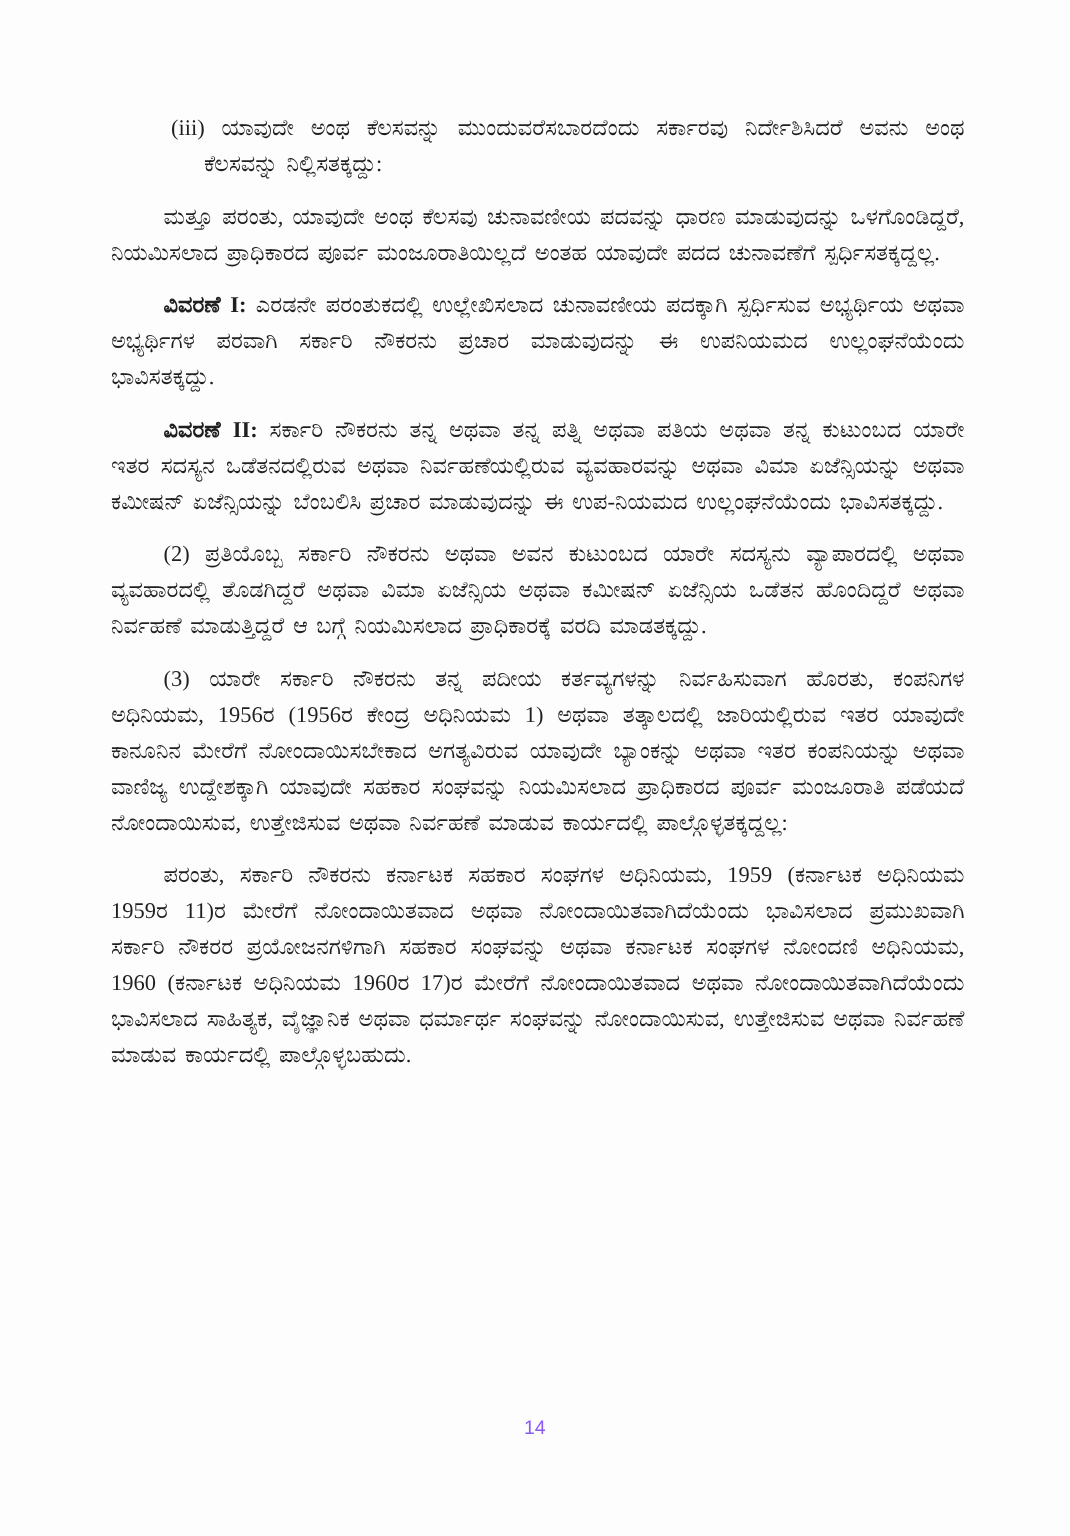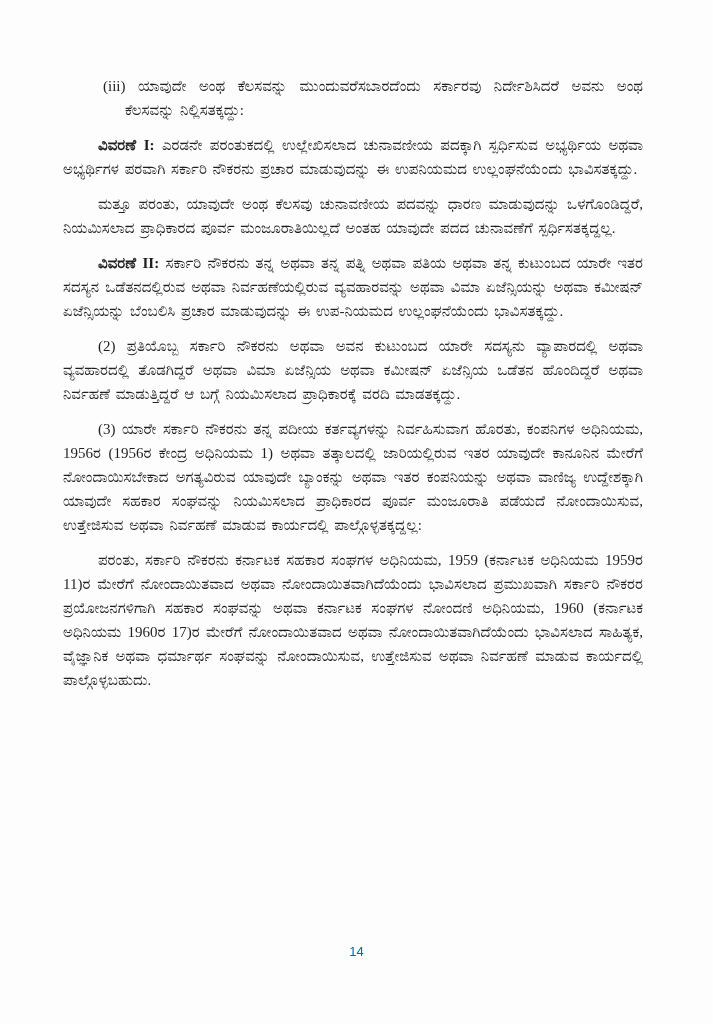--- a/index.html
+++ b/index.html
@@ -21,20 +21,21 @@
     left: 63px;
     width: 580px;
   }
   .para {
     font-size: 15px;
     line-height: 24px;
     text-align: justify;
     word-spacing: 2px;
     margin-bottom: 11px;
     color: #1f1f1f;
+    margin-left: 11px;
   }
   
   .item-iii {
     padding-left: 62px;
     text-indent: -22px;
   }
   .item-five {
     padding-left: 74px;
     text-indent: -20px;
   }
@@ -48,35 +49,35 @@
   .label {
     white-space: nowrap;
   }
   .page-number {
     position: absolute;
     top: 944px;
     left: 0;
     width: 713px;
     text-align: center;
     font-size: 13px;
-    color: #0369a1;
+    color: #8b5cf6;
     font-family: "Liberation Sans", "DejaVu Sans", sans-serif;
   }
 </style>
 </head>
 <body>
 
 <div class="page">
   <div class="content">
 
     <p class="para item-iii"><span class="label">(iii)</span> <span>ಯಾವುದೇ ಅಂಥ ಕೆಲಸವನ್ನು ಮುಂದುವರೆಸಬಾರದೆಂದು ಸರ್ಕಾರವು ನಿರ್ದೇಶಿಸಿದರೆ ಅವನು ಅಂಥ ಕೆಲಸವನ್ನು ನಿಲ್ಲಿಸತಕ್ಕದ್ದು:</span></p>
 
+    <p class="para indented"><span>ಮತ್ತೂ ಪರಂತು, ಯಾವುದೇ ಅಂಥ ಕೆಲಸವು ಚುನಾವಣೀಯ ಪದವನ್ನು ಧಾರಣ ಮಾಡುವುದನ್ನು ಒಳಗೊಂಡಿದ್ದರೆ, ನಿಯಮಿಸಲಾದ ಪ್ರಾಧಿಕಾರದ ಪೂರ್ವ ಮಂಜೂರಾತಿಯಿಲ್ಲದೆ ಅಂತಹ ಯಾವುದೇ ಪದದ ಚುನಾವಣೆಗೆ ಸ್ಪರ್ಧಿಸತಕ್ಕದ್ದಲ್ಲ.</span></p>
+
     <p class="para indented"><span class="label bold-label">ವಿವರಣೆ I:</span> <span>ಎರಡನೇ ಪರಂತುಕದಲ್ಲಿ ಉಲ್ಲೇಖಿಸಲಾದ ಚುನಾವಣೀಯ ಪದಕ್ಕಾಗಿ ಸ್ಪರ್ಧಿಸುವ ಅಭ್ಯರ್ಥಿಯ ಅಥವಾ ಅಭ್ಯರ್ಥಿಗಳ ಪರವಾಗಿ ಸರ್ಕಾರಿ ನೌಕರನು ಪ್ರಚಾರ ಮಾಡುವುದನ್ನು ಈ ಉಪನಿಯಮದ ಉಲ್ಲಂಘನೆಯೆಂದು ಭಾವಿಸತಕ್ಕದ್ದು.</span></p>
-
-    <p class="para indented"><span>ಮತ್ತೂ ಪರಂತು, ಯಾವುದೇ ಅಂಥ ಕೆಲಸವು ಚುನಾವಣೀಯ ಪದವನ್ನು ಧಾರಣ ಮಾಡುವುದನ್ನು ಒಳಗೊಂಡಿದ್ದರೆ, ನಿಯಮಿಸಲಾದ ಪ್ರಾಧಿಕಾರದ ಪೂರ್ವ ಮಂಜೂರಾತಿಯಿಲ್ಲದೆ ಅಂತಹ ಯಾವುದೇ ಪದದ ಚುನಾವಣೆಗೆ ಸ್ಪರ್ಧಿಸತಕ್ಕದ್ದಲ್ಲ.</span></p>
 
     <p class="para indented"><span class="label bold-label">ವಿವರಣೆ II:</span> <span>ಸರ್ಕಾರಿ ನೌಕರನು ತನ್ನ ಅಥವಾ ತನ್ನ ಪತ್ನಿ ಅಥವಾ ಪತಿಯ ಅಥವಾ ತನ್ನ ಕುಟುಂಬದ ಯಾರೇ ಇತರ ಸದಸ್ಯನ ಒಡೆತನದಲ್ಲಿರುವ ಅಥವಾ ನಿರ್ವಹಣೆಯಲ್ಲಿರುವ ವ್ಯವಹಾರವನ್ನು ಅಥವಾ ವಿಮಾ ಏಜೆನ್ಸಿಯನ್ನು ಅಥವಾ ಕಮೀಷನ್ ಏಜೆನ್ಸಿಯನ್ನು ಬೆಂಬಲಿಸಿ ಪ್ರಚಾರ ಮಾಡುವುದನ್ನು ಈ ಉಪ-ನಿಯಮದ ಉಲ್ಲಂಘನೆಯೆಂದು ಭಾವಿಸತಕ್ಕದ್ದು.</span></p>
 
     <p class="para indented"><span class="label">(2)</span> <span>ಪ್ರತಿಯೊಬ್ಬ ಸರ್ಕಾರಿ ನೌಕರನು ಅಥವಾ ಅವನ ಕುಟುಂಬದ ಯಾರೇ ಸದಸ್ಯನು ವ್ಯಾಪಾರದಲ್ಲಿ ಅಥವಾ ವ್ಯವಹಾರದಲ್ಲಿ ತೊಡಗಿದ್ದರೆ ಅಥವಾ ವಿಮಾ ಏಜೆನ್ಸಿಯ ಅಥವಾ ಕಮೀಷನ್ ಏಜೆನ್ಸಿಯ ಒಡೆತನ ಹೊಂದಿದ್ದರೆ ಅಥವಾ ನಿರ್ವಹಣೆ ಮಾಡುತ್ತಿದ್ದರೆ ಆ ಬಗ್ಗೆ ನಿಯಮಿಸಲಾದ ಪ್ರಾಧಿಕಾರಕ್ಕೆ ವರದಿ ಮಾಡತಕ್ಕದ್ದು.</span></p>
 
     <p class="para indented"><span class="label">(3)</span> <span>ಯಾರೇ ಸರ್ಕಾರಿ ನೌಕರನು ತನ್ನ ಪದೀಯ ಕರ್ತವ್ಯಗಳನ್ನು ನಿರ್ವಹಿಸುವಾಗ ಹೊರತು, ಕಂಪನಿಗಳ ಅಧಿನಿಯಮ, 1956ರ (1956ರ ಕೇಂದ್ರ ಅಧಿನಿಯಮ 1) ಅಥವಾ ತತ್ಕಾಲದಲ್ಲಿ ಜಾರಿಯಲ್ಲಿರುವ ಇತರ ಯಾವುದೇ ಕಾನೂನಿನ ಮೇರೆಗೆ ನೋಂದಾಯಿಸಬೇಕಾದ ಅಗತ್ಯವಿರುವ ಯಾವುದೇ ಬ್ಯಾಂಕನ್ನು ಅಥವಾ ಇತರ ಕಂಪನಿಯನ್ನು ಅಥವಾ ವಾಣಿಜ್ಯ ಉದ್ದೇಶಕ್ಕಾಗಿ ಯಾವುದೇ ಸಹಕಾರ ಸಂಘವನ್ನು ನಿಯಮಿಸಲಾದ ಪ್ರಾಧಿಕಾರದ ಪೂರ್ವ ಮಂಜೂರಾತಿ ಪಡೆಯದೆ ನೋಂದಾಯಿಸುವ, ಉತ್ತೇಜಿಸುವ ಅಥವಾ ನಿರ್ವಹಣೆ ಮಾಡುವ ಕಾರ್ಯದಲ್ಲಿ ಪಾಲ್ಗೊಳ್ಳತಕ್ಕದ್ದಲ್ಲ:</span></p>
 
     <p class="para indented"><span>ಪರಂತು, ಸರ್ಕಾರಿ ನೌಕರನು ಕರ್ನಾಟಕ ಸಹಕಾರ ಸಂಘಗಳ ಅಧಿನಿಯಮ, 1959 (ಕರ್ನಾಟಕ ಅಧಿನಿಯಮ 1959ರ 11)ರ ಮೇರೆಗೆ ನೋಂದಾಯಿತವಾದ ಅಥವಾ ನೋಂದಾಯಿತವಾಗಿದೆಯೆಂದು ಭಾವಿಸಲಾದ ಪ್ರಮುಖವಾಗಿ ಸರ್ಕಾರಿ ನೌಕರರ ಪ್ರಯೋಜನಗಳಿಗಾಗಿ ಸಹಕಾರ ಸಂಘವನ್ನು ಅಥವಾ ಕರ್ನಾಟಕ ಸಂಘಗಳ ನೋಂದಣಿ ಅಧಿನಿಯಮ, 1960 (ಕರ್ನಾಟಕ ಅಧಿನಿಯಮ 1960ರ 17)ರ ಮೇರೆಗೆ ನೋಂದಾಯಿತವಾದ ಅಥವಾ ನೋಂದಾಯಿತವಾಗಿದೆಯೆಂದು ಭಾವಿಸಲಾದ ಸಾಹಿತ್ಯಕ, ವೈಜ್ಞಾನಿಕ ಅಥವಾ ಧರ್ಮಾರ್ಥ ಸಂಘವನ್ನು ನೋಂದಾಯಿಸುವ, ಉತ್ತೇಜಿಸುವ ಅಥವಾ ನಿರ್ವಹಣೆ ಮಾಡುವ ಕಾರ್ಯದಲ್ಲಿ ಪಾಲ್ಗೊಳ್ಳಬಹುದು.</span></p>
 
 

